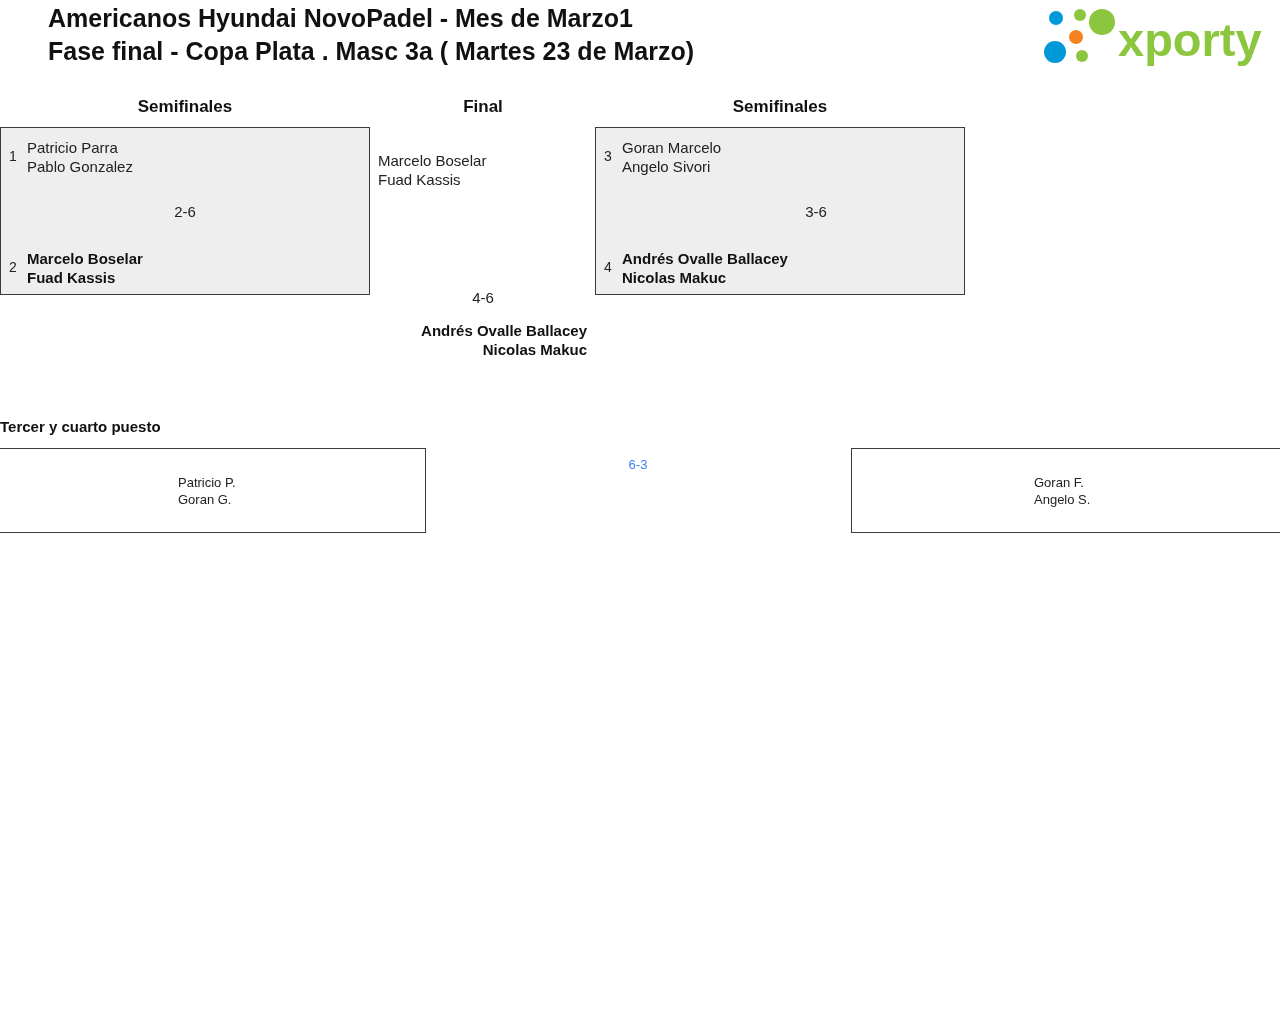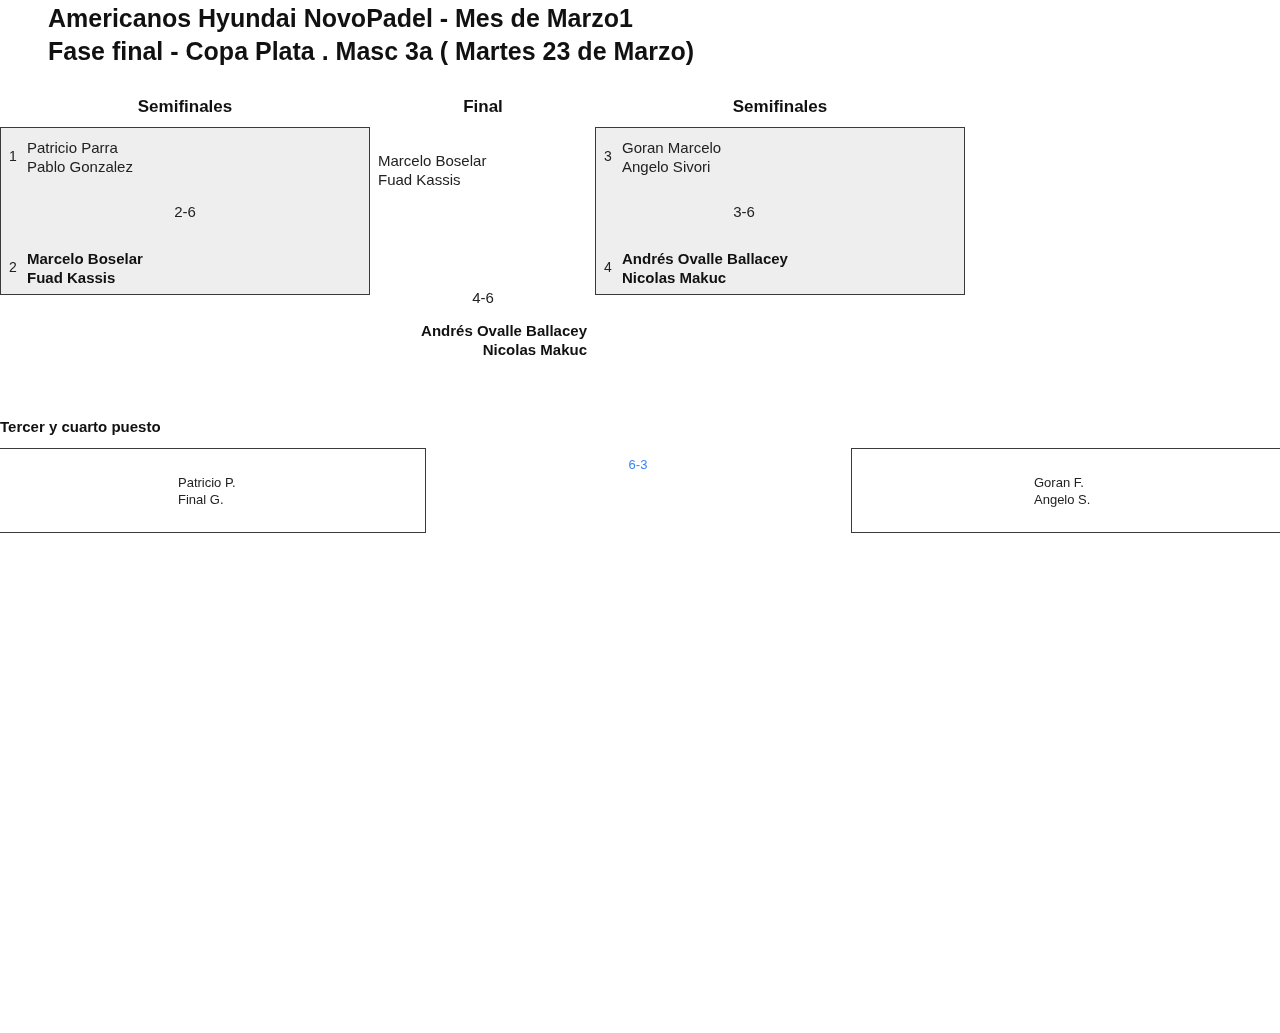--- a/index.html
+++ b/index.html
@@ -96,21 +96,21 @@
   
   #semi1-seed-top    { left: 9px;  top: 148px; }
   #semi1-team-top    { left: 27px; top: 138px; }
   #semi1-score       { left: 85px; top: 203px; width: 200px; }
   #semi1-seed-bot    { left: 9px;  top: 259px; }
   #semi1-team-bot    { left: 27px; top: 249px; }
 
   
   #semi2-seed-top    { left: 604px; top: 148px; }
   #semi2-team-top    { left: 622px; top: 138px; }
-  #semi2-score       { left: 644px; top: 203px; width: 200px; }
+  #semi2-score       { left: 716px; top: 203px; width: 200px; }
   #semi2-seed-bot    { left: 604px; top: 259px; }
   #semi2-team-bot    { left: 622px; top: 249px; }
 
   
   #final-team-top { left: 378px; top: 151px; text-align: left; }
   #final-score    { left: 383px; top: 248px; width: 200px; margin-top: 41px; }
   #final-team-bot { left: 387px; top: 321px; width: 200px; text-align: right; }
 
   
   #third-place-title {
@@ -153,20 +153,33 @@
 </style>
 </head>
 <body>
 
 <div class="header">
   <div class="title-block">
     <div class="title-line">Americanos Hyundai NovoPadel - Mes de Marzo1</div>
     <div class="title-line">Fase final - Copa Plata . Masc 3a ( Martes 23 de Marzo)</div>
   </div>
 
+  <div class="logo">
+    <svg width="232" height="62" viewBox="0 0 232 62" xmlns="http://www.w3.org/2000/svg" aria-hidden="true">
+
+      <circle cx="14" cy="12" r="7" fill="#0099d8"></circle>
+      <circle cx="38" cy="9" r="6" fill="#8cc63e"></circle>
+      <circle cx="60" cy="16" r="13" fill="#8cc63e"></circle>
+      <circle cx="34" cy="31" r="7" fill="#f58220"></circle>
+      <circle cx="13" cy="46" r="11" fill="#0099d8"></circle>
+      <circle cx="40" cy="50" r="6" fill="#8cc63e"></circle>
+
+      <text x="76" y="50" font-family="Liberation Sans, sans-serif" font-size="47" font-weight="bold" fill="#8cc63e">xporty</text>
+    </svg>
+  </div>
 </div>
 
 <div class="round-label" id="round-semis-left">Semifinales</div>
 <div class="round-label" id="round-final">Final</div>
 <div class="round-label" id="round-semis-right">Semifinales</div>
 
 <div class="match-box" id="match-semi-1"></div>
 <div class="seed" id="semi1-seed-top">1</div>
 <div class="team" id="semi1-team-top">
   <div>Patricio Parra</div>
@@ -200,21 +213,21 @@
 <div class="team winner" id="final-team-bot">
   <div>Andrés Ovalle Ballacey</div>
   <div>Nicolas Makuc</div>
 </div>
 
 <div id="third-place-title">Tercer y cuarto puesto</div>
 
 <div class="tp-box" id="tp-box-left"></div>
 <div class="tp-team" id="tp-team-left">
   <div>Patricio P.</div>
-  <div>Final G.</div>
+  <div>Goran G.</div>
 </div>
 
 <div id="tp-score">6-3</div>
 
 <div class="tp-box" id="tp-box-right"></div>
 <div class="tp-team" id="tp-team-right">
   <div>Goran F.</div>
   <div>Angelo S.</div>
 </div>
 

